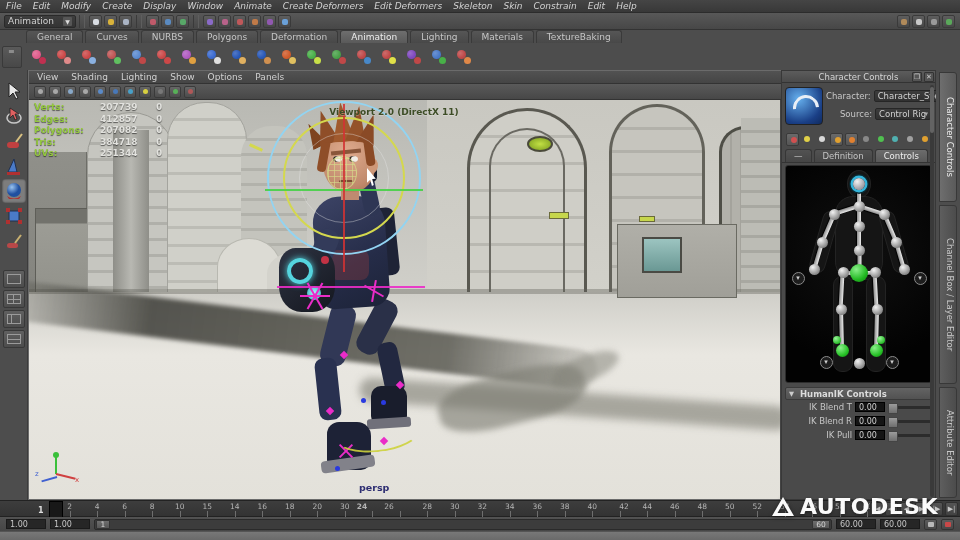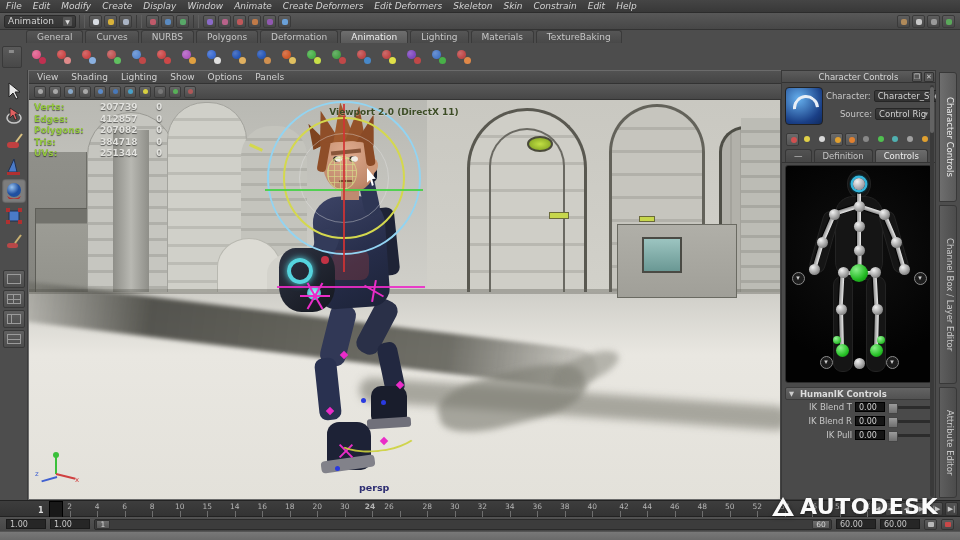--- a/index.html
+++ b/index.html
@@ -565,21 +565,21 @@
         <div class="ts-label" style="left: 234.75px;">14</div>
         <div class="ts-tick" style="left: 234.75px;"></div>
         <div class="ts-label" style="left: 262.25px;">16</div>
         <div class="ts-tick" style="left: 262.25px;"></div>
         <div class="ts-label" style="left: 289.75px;">18</div>
         <div class="ts-tick" style="left: 289.75px;"></div>
         <div class="ts-label" style="left: 317.25px;">20</div>
         <div class="ts-tick" style="left: 317.25px;"></div>
         <div class="ts-label" style="left: 344.75px;">30</div>
         <div class="ts-tick" style="left: 344.75px;"></div>
-        <div class="ts-label" style="left: 370px; font-weight: bold;">24</div>
+        <div class="ts-label" style="left: 362px; font-weight: bold;">24</div>
         <div class="ts-tick" style="left: 372.25px;"></div>
         <div class="ts-label" style="left: 389px;">26</div>
         <div class="ts-tick" style="left: 399.75px;"></div>
         <div class="ts-label" style="left: 427.25px;">28</div>
         <div class="ts-tick" style="left: 427.25px;"></div>
         <div class="ts-label" style="left: 454.75px;">30</div>
         <div class="ts-tick" style="left: 454.75px;"></div>
         <div class="ts-label" style="left: 482.25px;">32</div>
         <div class="ts-tick" style="left: 482.25px;"></div>
         <div class="ts-label" style="left: 509.75px;">34</div>

